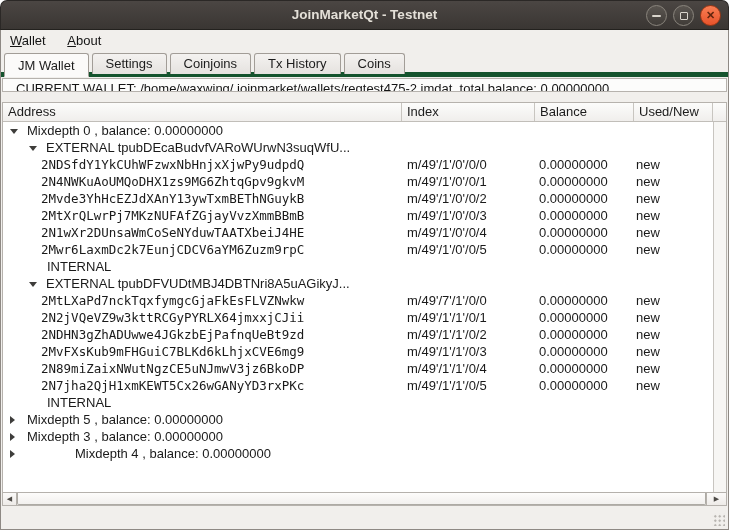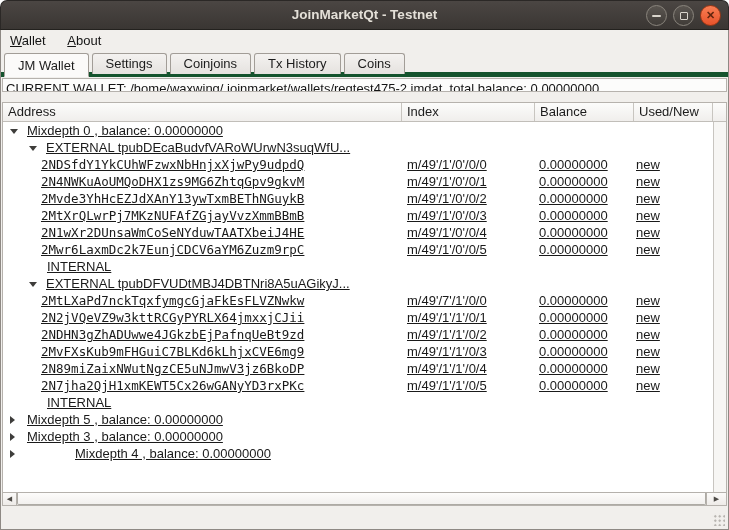--- a/index.html
+++ b/index.html
@@ -53,21 +53,21 @@
   .tab.active {
     height: 24px; line-height: 23px; margin-bottom: -1px; position: relative; z-index: 2;
     background: #fbfaf9; border-bottom: 1px solid #fbfaf9;
   }
 
   .pane { position: absolute; top: 47px; left: 0; right: 0; bottom: 0; background: #f1efec; }
 
   .banner {
     position: absolute; top: 1px; left: 1px; right: 1px; height: 14px;
     background: #fcfcfb; border: 1px solid #b6b2ad;
-    font-size: 13px; color: #141414; line-height: 20px; padding-left: 3px;
+    font-size: 13px; color: #141414; line-height: 20px; padding-left: 13px;
     white-space: nowrap; overflow: hidden;
   }
 
   
   .tree {
     position: absolute; top: 25px; left: 1px; right: 1px; bottom: 23px;
     background: #fde047; border: 1px solid #b6b2ad; padding-left: 12px;
   }
   .tree-header { position: absolute; top: 0; left: 0; right: 0; height: 19px;
     background: linear-gradient(#fcfcfb, #f0eeec); border-bottom: 1px solid #c1beb9; }
@@ -77,21 +77,21 @@
     border-right: 1px solid #c8c5c0; white-space: nowrap; overflow: hidden;
   }
   .h1 { left: 0;     width: 399px; }
   .h2 { left: 399px; width: 133px; }
   .h3 { left: 532px; width: 99px;  }
   .h4 { left: 631px; width: 79px;  }
 
   .viewport { position: absolute; top: 19px; left: 0; right: 13px; bottom: 13px; overflow: hidden; background: #fff; }
 
   .row { position: relative; height: 17px; white-space: nowrap; }
-  .lbl { position: absolute; top: 0; line-height: 17px; font-size: 13px; color: #1a1a1a; text-decoration: underline; }
+  .lbl { position: absolute; top: 0; line-height: 17px; font-size: 13px; color: #1a1a1a; }
   .mono { font-family: "DejaVu Sans Mono", monospace; font-size: 12.5px; }
   .arrow { position: absolute; width: 0; height: 0; }
   .arrow.down  { top: 7px;  border-left: 4px solid transparent; border-right: 4px solid transparent; border-top: 5px solid #3e3d3b; }
   .arrow.right { top: 5px;  border-top: 4px solid transparent; border-bottom: 4px solid transparent; border-left: 5px solid #3e3d3b; }
 
   
   .vscroll {
     position: absolute; top: 19px; right: 0; width: 13px; bottom: 13px;
     background: #f7f6f4; border-left: 1px solid #c8c5c0;
   }

